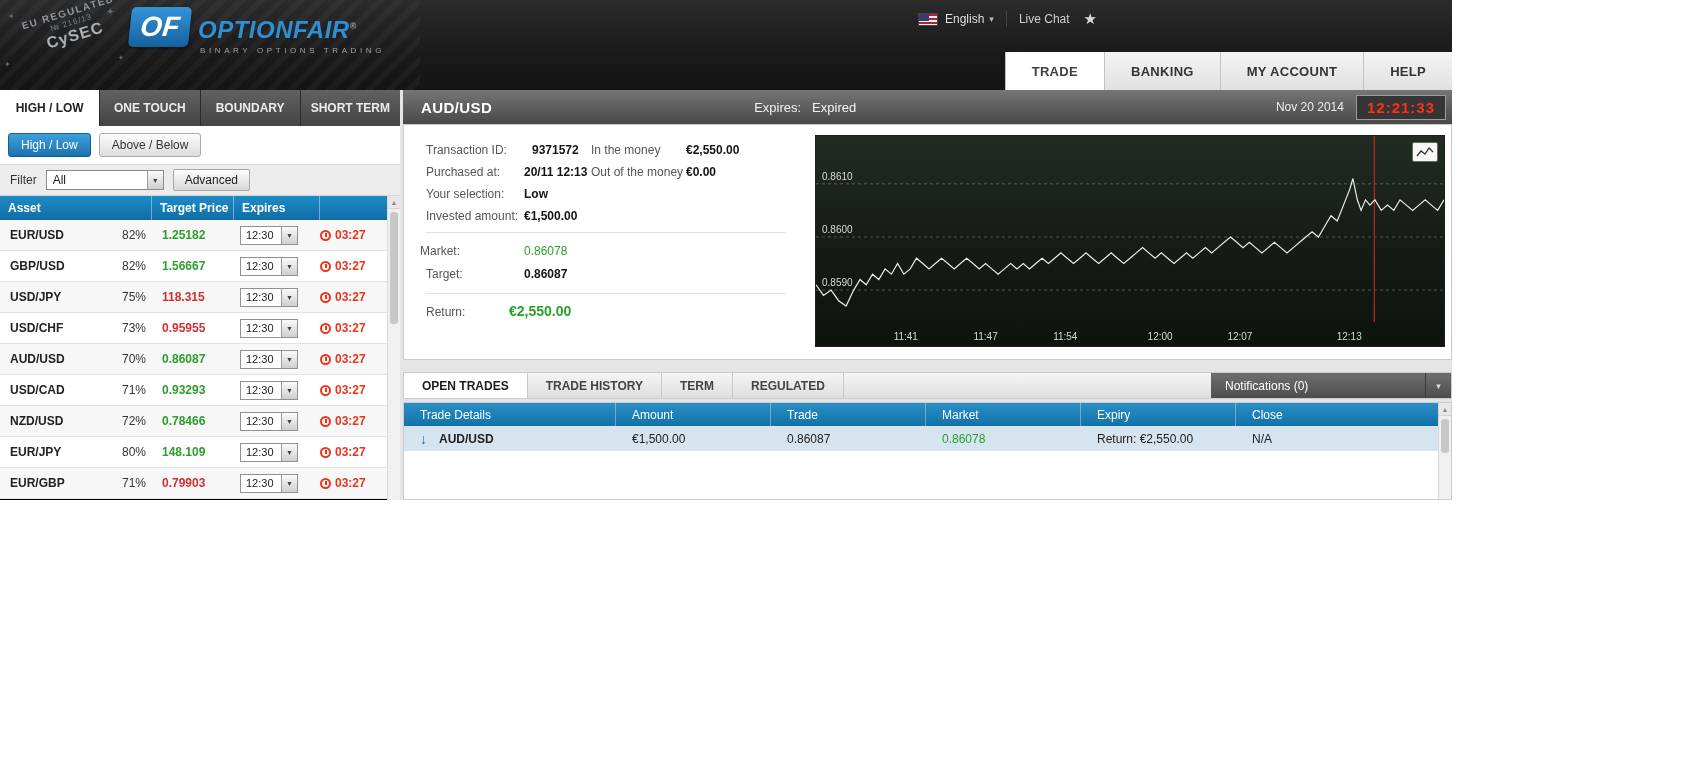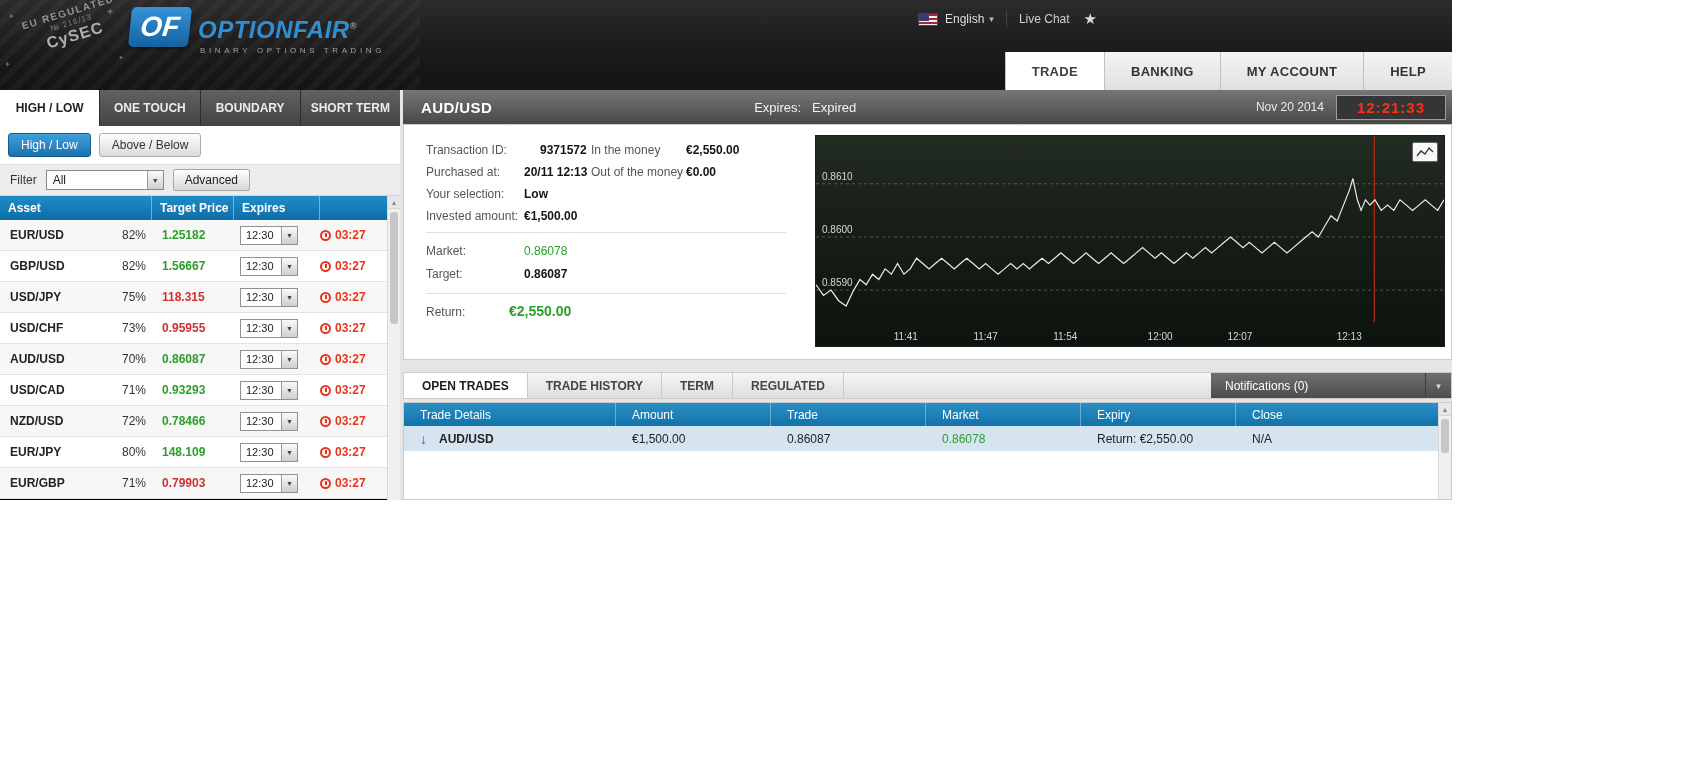--- a/index.html
+++ b/index.html
@@ -84,21 +84,21 @@
   .sb-thumb{width:8px;margin:3px auto 0;background:#c7c7c7;border-radius:3px;cursor:pointer;}
   .sb-sidebar .sb-thumb{height:112px;}
 
   
   .main{position:absolute;left:403px;top:90px;width:1049px;height:410px;}
   .trade-header{position:absolute;left:0;top:0;width:1049px;height:34px;background:linear-gradient(#767676,#484848);
     display:flex;align-items:center;color:#fff;}
   .th-symbol{margin-left:18px;font-size:15px;font-weight:bold;letter-spacing:.4px;}
   .th-expires{margin-left:262px;font-size:13px;display:flex;gap:11px;color:#f2f2f2;}
   .th-date{margin-left:auto;font-size:12px;color:#ececec;}
-  .clock-box{margin:0 6px 0 12px;background:#353535;border:1px solid #9c9c9c;padding:3px 20px;font-size:15px;font-weight:bold;color:#ff2f14;letter-spacing:1px;}
+  .clock-box{margin:0 6px 0 12px;background:#353535;border:1px solid #9c9c9c;padding:3px 10px;font-size:15px;font-weight:bold;color:#ff2f14;letter-spacing:1px;}
 
   .trade-panel{position:absolute;left:0;top:34px;width:1049px;height:236px;background:#fff;border:1px solid #cbcbcb;}
   .lbl{position:absolute;font-size:12px;color:#555;}
   .val{position:absolute;font-size:12px;font-weight:bold;color:#141414;}
   .val.green{color:#2aa12a;font-weight:normal;}
   .divider{position:absolute;left:22px;width:360px;height:1px;background:#e0e0e0;}
   .return-val{position:absolute;font-size:14px;font-weight:bold;color:#2aa12a;}
 
   .chart{position:absolute;left:412px;top:45px;width:630px;height:212px;border:1px solid #1d1d1d;
     background:linear-gradient(180deg,#232c23 0%,#161e16 45%,#0d130d 100%);}
@@ -356,36 +356,36 @@
       <span class="th-expires">
         <span>Expires:</span>
         <span>Expired</span>
       </span>
       <span class="th-date">Nov 20 2014</span>
       <span class="clock-box">12:21:33</span>
     </div>
 
     <div class="trade-panel">
       <span class="lbl" style="left:22px;top:18px">Transaction ID:</span>
-      <span class="val" style="left:136px;top:18px">9371572</span>
+      <span class="val" style="left:128px;top:18px">9371572</span>
       <span class="lbl" style="left:22px;top:40px">Purchased at:</span>
       <span class="val" style="left:120px;top:40px">20/11 12:13</span>
       <span class="lbl" style="left:22px;top:62px">Your selection:</span>
       <span class="val" style="left:120px;top:62px">Low</span>
       <span class="lbl" style="left:22px;top:84px">Invested amount:</span>
       <span class="val" style="left:120px;top:84px">€1,500.00</span>
 
       <span class="lbl" style="left:187px;top:18px">In the money</span>
       <span class="val" style="left:282px;top:18px">€2,550.00</span>
       <span class="lbl" style="left:187px;top:40px">Out of the money</span>
       <span class="val" style="left:282px;top:40px">€0.00</span>
 
       <span class="divider" style="top:107px"></span>
 
-      <span class="lbl" style="left:22px;top:119px">Market:</span>
+      <span class="lbl" style="left:16px;top:119px">Market:</span>
       <span class="val green" style="left:120px;top:119px">0.86078</span>
       <span class="lbl" style="left:22px;top:142px">Target:</span>
       <span class="val" style="left:120px;top:142px">0.86087</span>
 
       <span class="divider" style="top:168px"></span>
 
       <span class="lbl" style="left:22px;top:180px">Return:</span>
       <span class="return-val" style="left:105px;top:178px">€2,550.00</span>
     </div>
 

